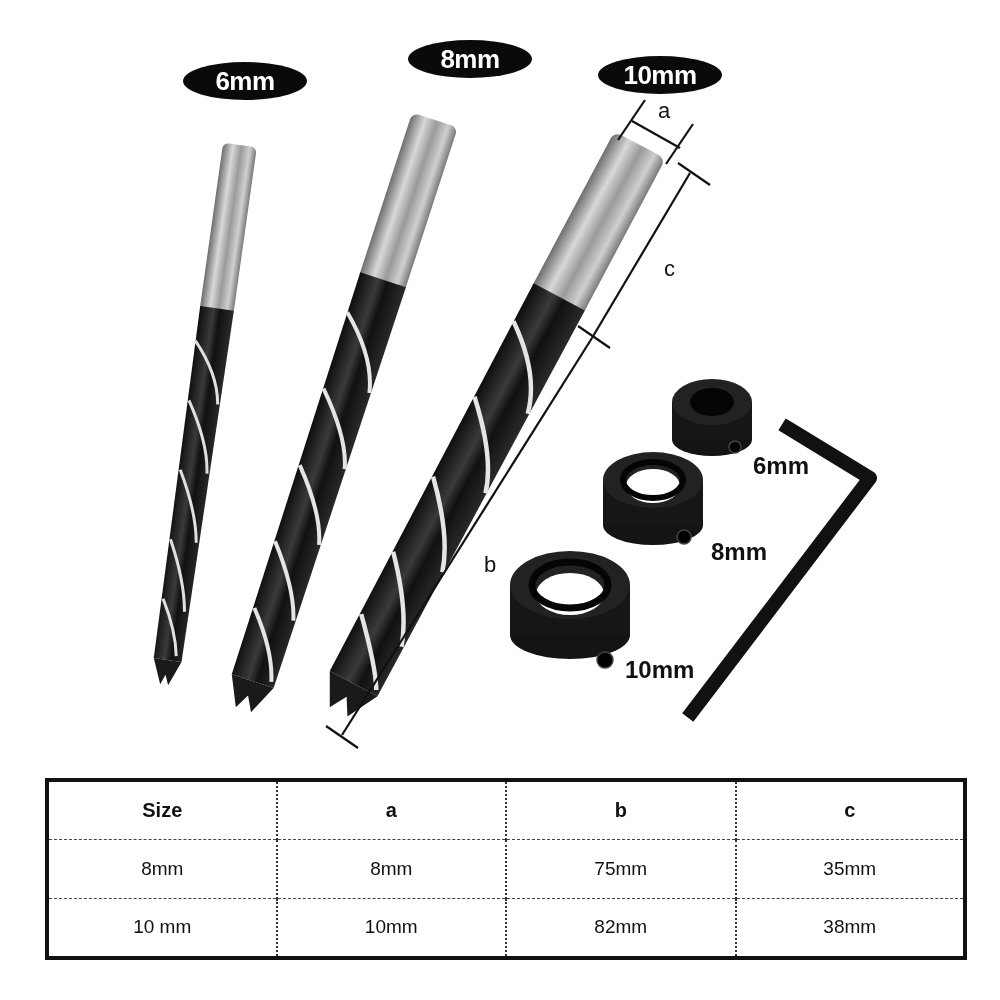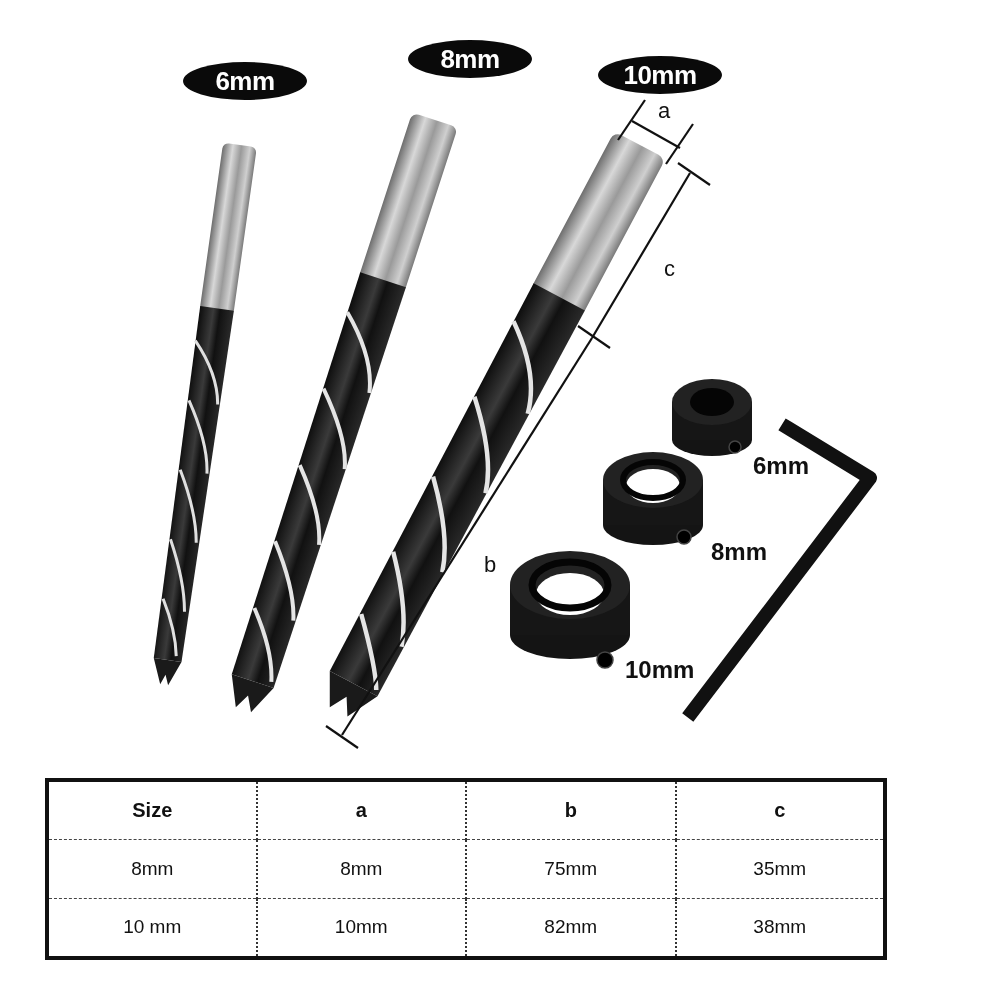--- a/index.html
+++ b/index.html
@@ -8,21 +8,21 @@
     .pill {
       position: absolute; background: #0a0a0a; color: #fff; border-radius: 50%;
       font-weight: bold; font-size: 26px; text-align: center; line-height: 38px; height: 38px;
       font-family: "Liberation Sans", "DejaVu Sans", sans-serif; letter-spacing: -0.5px;
     }
     .dim-label { position: absolute; font-size: 22px; color: #111; font-family: "Liberation Sans", sans-serif; }
     .ring-label { position: absolute; font-size: 24px; font-weight: bold; color: #111; font-family: "Liberation Sans", sans-serif; }
     svg.art { position: absolute; left: 0; top: 0; }
 
     table.spec {
-      position: absolute; left: 45px; top: 778px; width: 842px; height: 182px;
+      position: absolute; left: 45px; top: 778px; width: 922px; height: 182px;
       border-collapse: collapse; border: 4px solid #111; table-layout: fixed;
       font-family: "Liberation Sans", "DejaVu Sans", sans-serif;
     }
     table.spec th, table.spec td {
       border-left: 2px dotted #333; border-right: 2px dotted #333;
       border-top: 1.5px dashed #444; border-bottom: 1.5px dashed #444;
       text-align: center; color: #111; font-size: 19px; height: 44px; padding: 0;
     }
     table.spec th { font-weight: bold; font-size: 20px; }
     table.spec tr:first-child th { border-top: none; }

